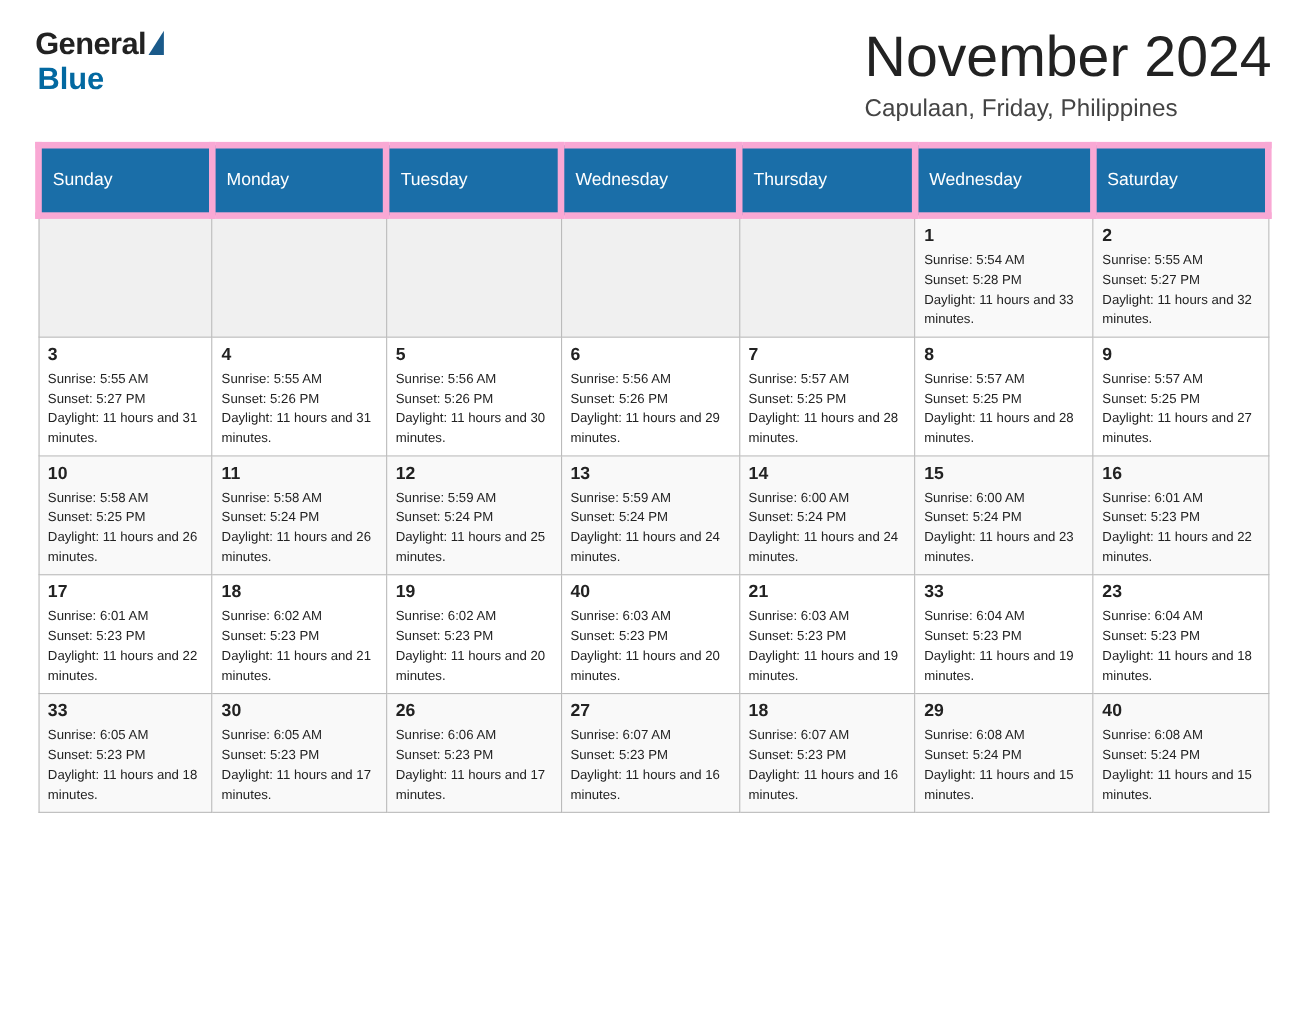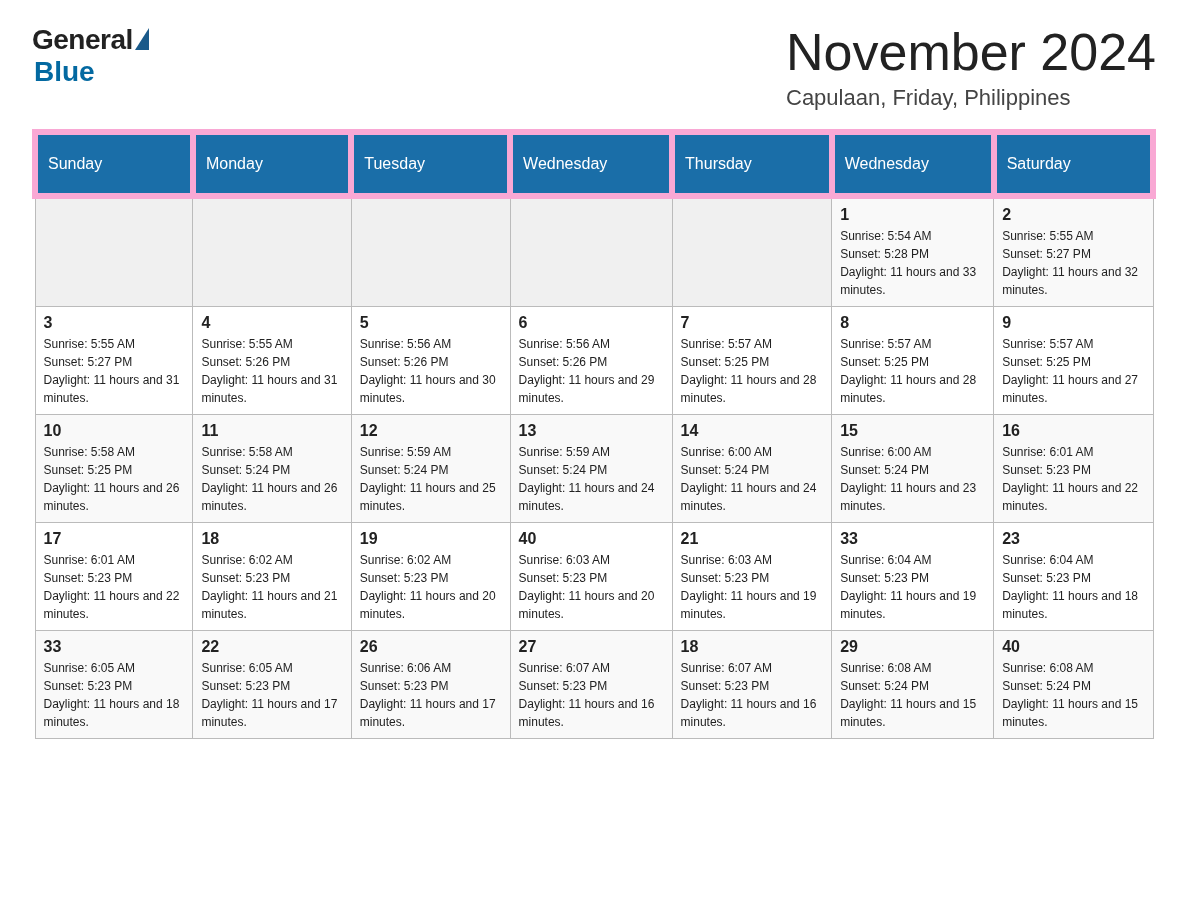--- a/index.html
+++ b/index.html
@@ -241,21 +241,21 @@
           <span class="day-num">23</span>
           <div class="day-info">Sunrise: 6:04 AM<br>Sunset: 5:23 PM<br>Daylight: 11 hours and 18 minutes.</div>
         </td>
       </tr>
       <tr class="week-row">
         <td>
           <span class="day-num">33</span>
           <div class="day-info">Sunrise: 6:05 AM<br>Sunset: 5:23 PM<br>Daylight: 11 hours and 18 minutes.</div>
         </td>
         <td>
-          <span class="day-num">22</span>
+          <span class="day-num">30</span>
           <div class="day-info">Sunrise: 6:05 AM<br>Sunset: 5:23 PM<br>Daylight: 11 hours and 17 minutes.</div>
         </td>
         <td>
           <span class="day-num">26</span>
           <div class="day-info">Sunrise: 6:06 AM<br>Sunset: 5:23 PM<br>Daylight: 11 hours and 17 minutes.</div>
         </td>
         <td>
           <span class="day-num">27</span>
           <div class="day-info">Sunrise: 6:07 AM<br>Sunset: 5:23 PM<br>Daylight: 11 hours and 16 minutes.</div>
         </td>

